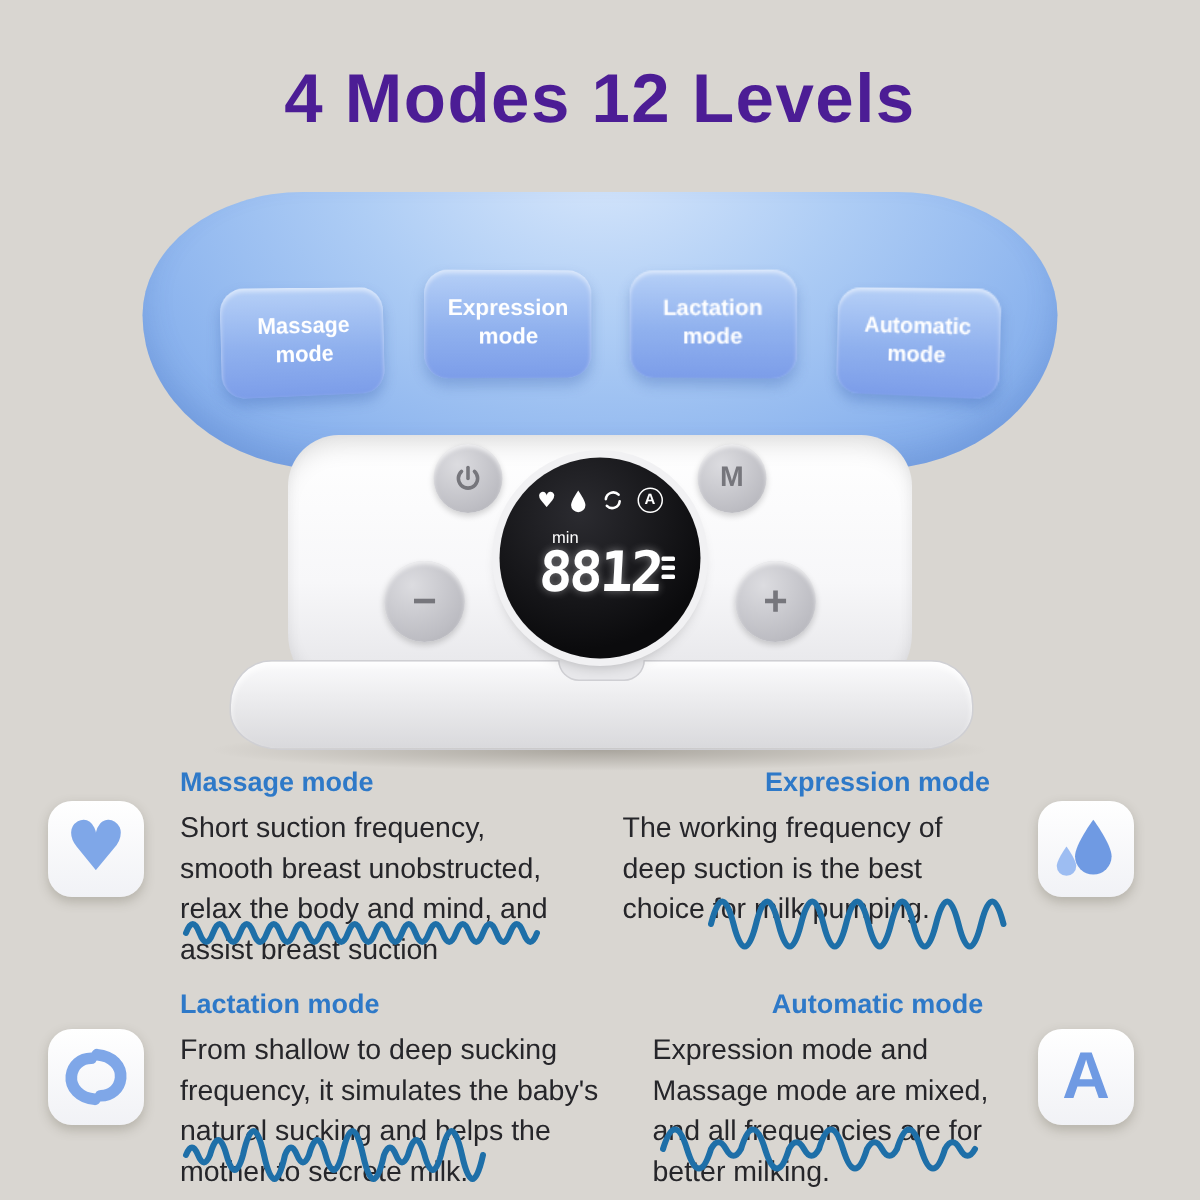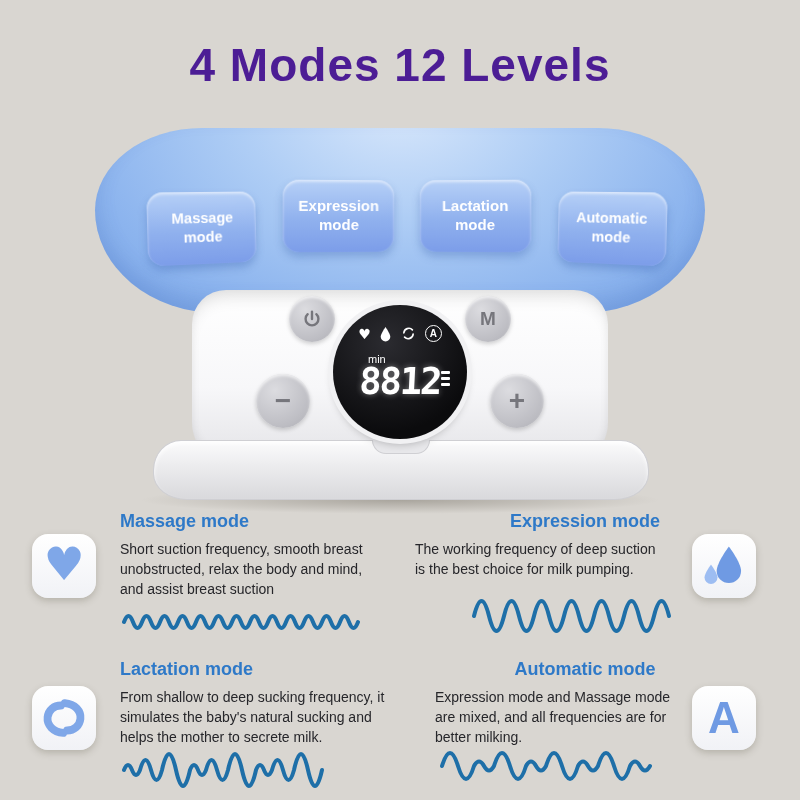--- a/index.html
+++ b/index.html
@@ -63,21 +63,21 @@
   .d-bars{position:absolute;right:17px;top:66px;display:flex;flex-direction:column;gap:3px;}
   .d-bars span{display:block;width:9px;height:3px;background:#fff;border-radius:1px;}
 
   
   .icon-card{position:absolute;width:64px;height:64px;background:linear-gradient(180deg,#ffffff,#f1f2f6);
        border-radius:16px;box-shadow:0 3px 7px rgba(90,85,70,.28);
        display:flex;align-items:center;justify-content:center;}
   .glyph-heart{color:#7fa7e8;font-size:46px;line-height:1;margin-top:-5px;font-family:"DejaVu Sans",sans-serif;}
   .glyph-a{color:#6f9ae3;font-size:44px;font-weight:bold;line-height:1;}
   .f-head{position:absolute;margin:0;color:#2e79c8;font-weight:bold;font-size:18px;}
-  .f-text{position:absolute;margin:0;color:#26262a;font-size:14px;line-height:1.42;}
+  .f-text{position:absolute;margin:0;color:#26262a;font-size:19px;line-height:1.42;}
   .wave{position:absolute;}
   .wave path{fill:none;stroke:#1e6fa8;stroke-width:4;stroke-linecap:round;stroke-linejoin:round;}
 
   #card-heart{left:32px;top:534px;}
   #h1{left:120px;top:511px;}
   #p1{left:120px;top:540px;width:268px;}
   #w1{left:120px;top:606px;}
 
   #h2{left:455px;top:511px;width:260px;text-align:center;}
   #p2{left:415px;top:540px;width:252px;}

